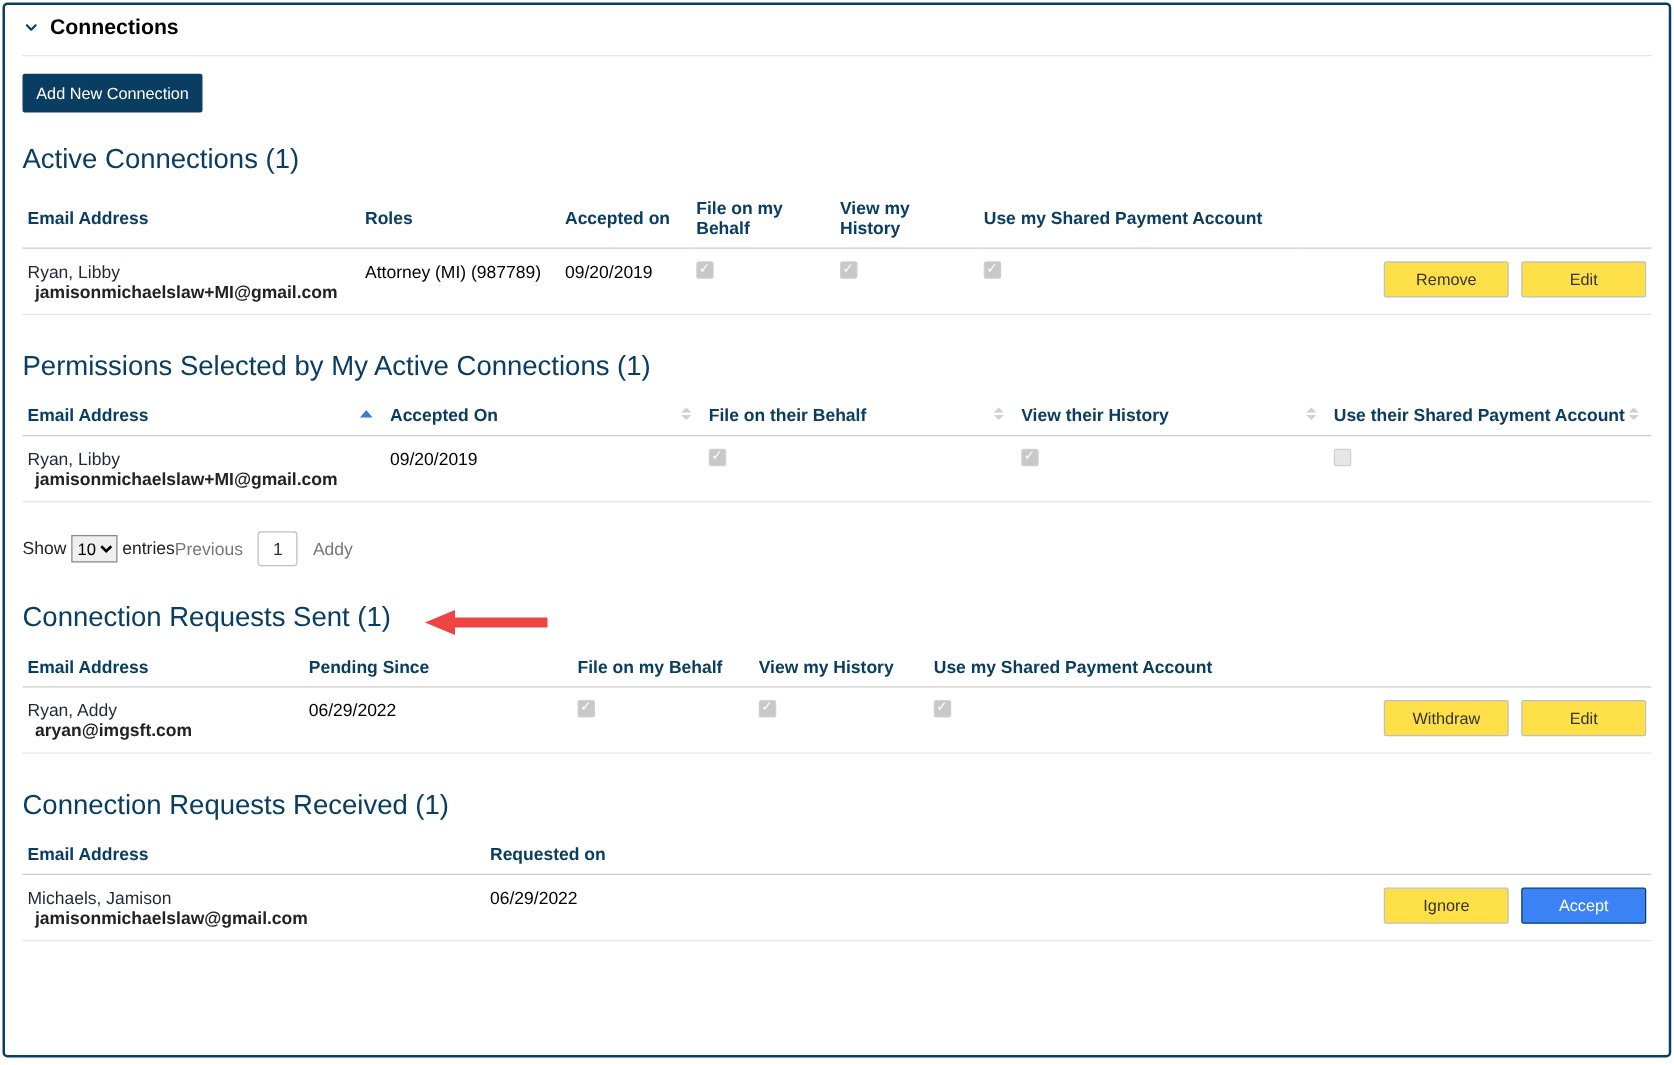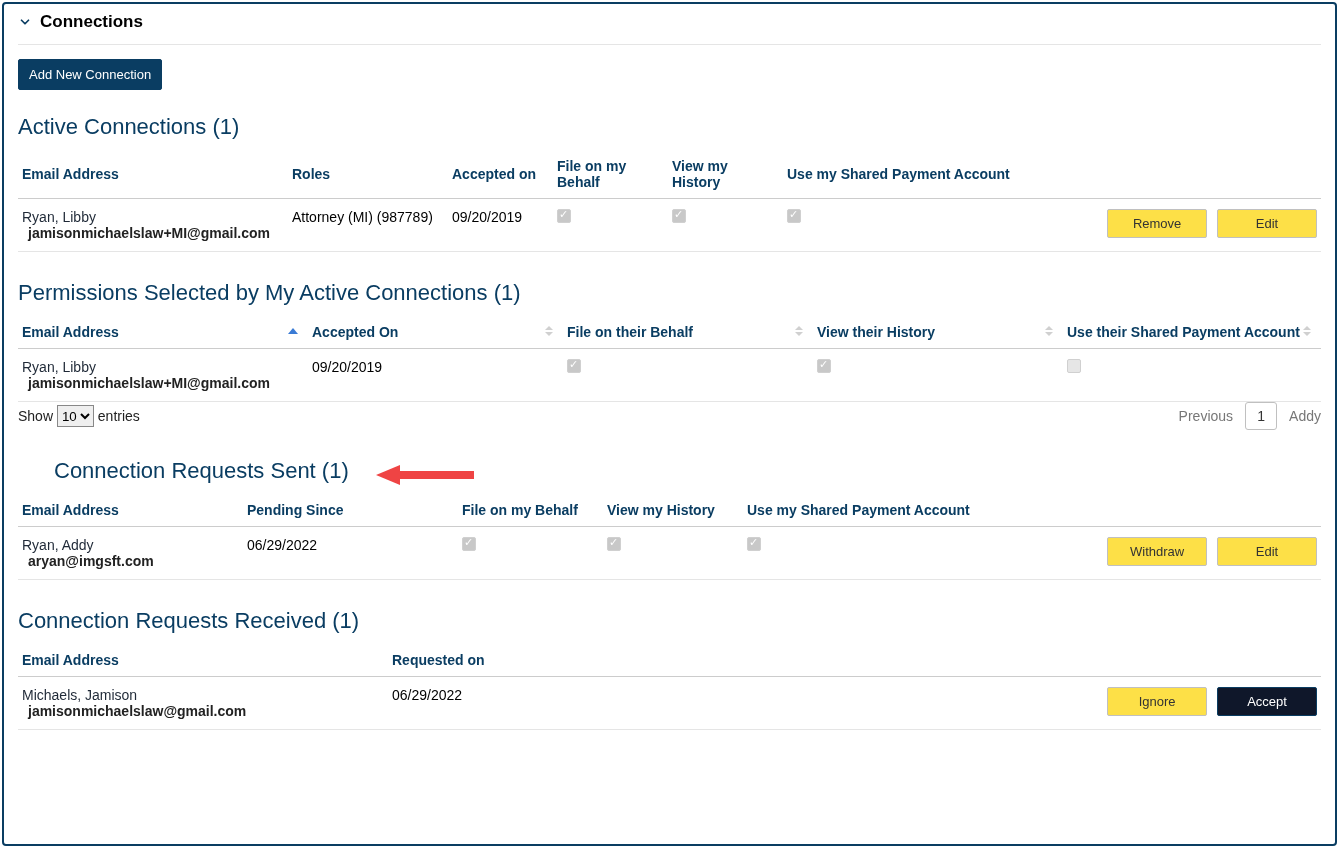--- a/index.html
+++ b/index.html
@@ -93,33 +93,32 @@
     content:""; position:absolute; right:10px; top:10px;
     border-left:4px solid transparent; border-right:4px solid transparent;
     border-bottom:4px solid #d0d0d0;
   }
   .sort-both::after {
     content:""; position:absolute; right:10px; top:16px;
     border-left:4px solid transparent; border-right:4px solid transparent;
     border-top:4px solid #d0d0d0;
   }
   .pager-row {
-    display:flex; justify-content:space-between; align-items:center;
-    margin-top:0; font-size:14px; color:#222;
+    display:flex; align-items:center;
+    margin-top:23px; font-size:14px; color:#222;
   }
   .show-select { border:1px solid #888; height:22px; }
   .pager-links { display:flex; align-items:center; gap:12px; color:#777; }
   .pager-page-btn {
     border:1px solid #c0c0c0; border-radius:3px; width:32px; height:28px;
     display:flex; align-items:center; justify-content:center;
     color:#333;
   }
   .arrow-annot {
     position:relative;
-    margin-left:36px;
   }
   .arrow-svg {
     position:absolute; left:322px; top:2px;
   }
 </style>
 </head>
 <body>
 
 <div class="panel">
 
@@ -259,19 +258,19 @@
     </thead>
     <tbody>
       <tr>
         <td>
           <div class="row-name">Michaels, Jamison</div>
           <div class="row-email">jamisonmichaelslaw@gmail.com</div>
         </td>
         <td>06/29/2022</td>
         <td class="actions-cell">
           <button class="btn-secondary">Ignore</button>
-          <button class="btn-secondary" style="background:#0f172a;color:#fff;border-color:#0a3d62">Accept</button>
+          <button class="btn-secondary" style="background:#3b82f6;color:#fff;border-color:#0a3d62">Accept</button>
         </td>
       </tr>
     </tbody>
   </table>
 
 </div>
 
 </body></html>

